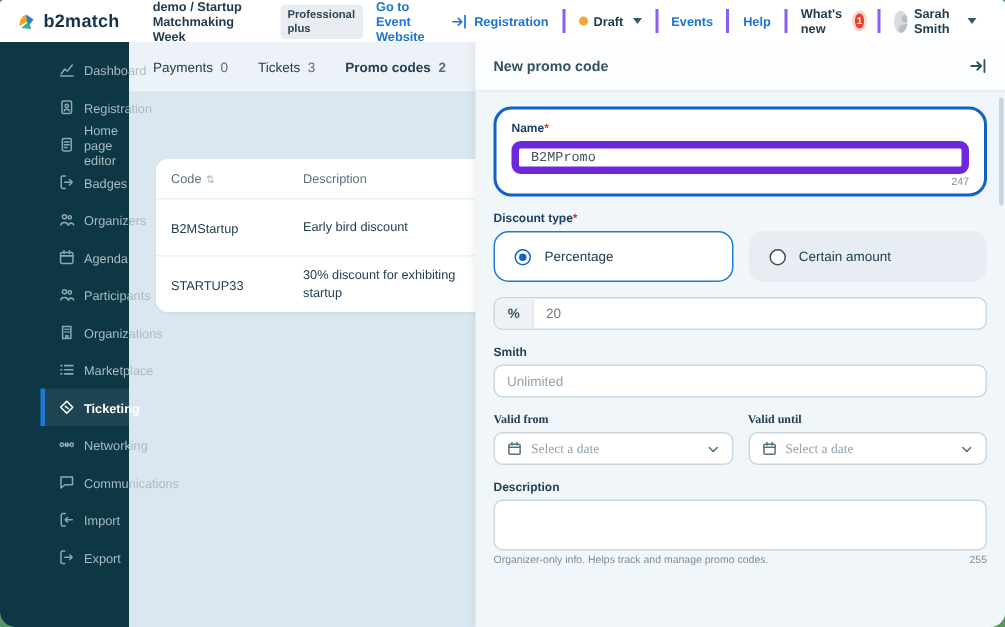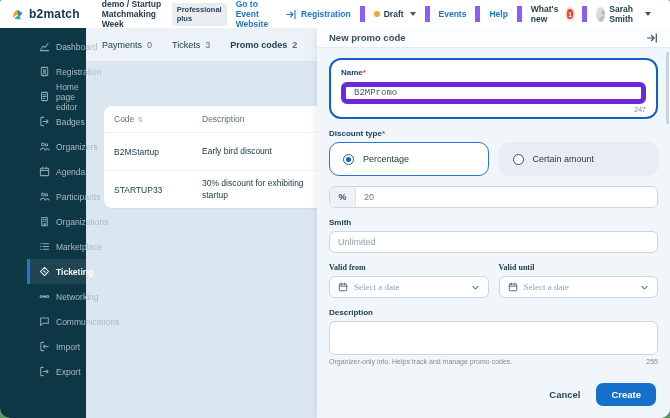--- a/index.html
+++ b/index.html
@@ -8,21 +8,21 @@
   .app { position:relative; width:670px; height:418px; background:#dbe7f0; overflow:hidden; border-radius:3px 3px 10px 10px; }
 
   
   .topbar { position:absolute; top:0; left:0; right:0; height:28px; background:#ffffff; display:flex; align-items:center; padding:0 10px; z-index:30; }
   .brand { display:flex; align-items:center; gap:4px; }
   .brand-name { font-size:12px; font-weight:bold; color:#16324a; letter-spacing:.2px;text-align:center; }
   .event-path { font-size:8.5px; font-weight:600; color:#223c4e; margin-left:22px; }
   .plan-badge { margin-left:8px; font-size:7.5px; font-weight:600; color:#2c4656; background:#e9edf1; border-radius:3px; padding:2.5px 5px; }
   .top-right { margin-left:auto; display:flex; align-items:center; height:100%; }
   .top-item { display:flex; align-items:center; gap:4px; padding:0 9px; height:16px; font-size:8.5px; font-weight:600; color:#1b74d0; cursor:pointer; }
-  .top-item.sep { border-left:5px solid #8b5cf6;align-items:center; }
+  .top-item.sep { border-left:2px solid #8b5cf6;align-items:center; }
   .top-item.dark { color:#22404f; }
   .dot { width:6px; height:6px; border-radius:50%; background:#f2a33c; }
   .caret { width:0; height:0; border-left:3px solid transparent; border-right:3px solid transparent; border-top:4px solid #3c5866; margin-left:2px; }
   .wn-badge { width:10px; height:10px; border-radius:50%; background:#e8402f; color:#fff; font-size:6.5px; font-weight:bold; display:flex; align-items:center; justify-content:center; box-shadow:0 0 0 2px #f8d6cf; margin-left:1px; }
   .avatar { width:15px; height:15px; border-radius:50%; background:#d9dde0; position:relative; overflow:hidden; }
   .avatar:before { content:""; position:absolute; top:3px; left:5px; width:5px; height:5px; border-radius:50%; background:#b9c0c5; }
   .avatar:after { content:""; position:absolute; top:9px; left:2.5px; width:10px; height:7px; border-radius:50%; background:#b9c0c5; }
 
   
   .sidebar { position:absolute; top:28px; left:0; bottom:0; width:86px; background:#0d3744; padding-top:6px; z-index:10;padding-left:27px; }
@@ -363,19 +363,15 @@
       <div class="group">
         <div class="plain-label">Description</div>
         <div class="textarea"></div>
         <div class="helper-row">
           <span>Organizer-only info. Helps track and manage promo codes.</span>
           <span>255</span>
         </div>
       </div>
     </div>
 
-    <div class="panel-foot">
-      <span class="btn-cancel">Cancel</span>
-      <button class="btn-create">Create</button>
-    </div>
   </div>
 
 </div>
 
 </body></html>

